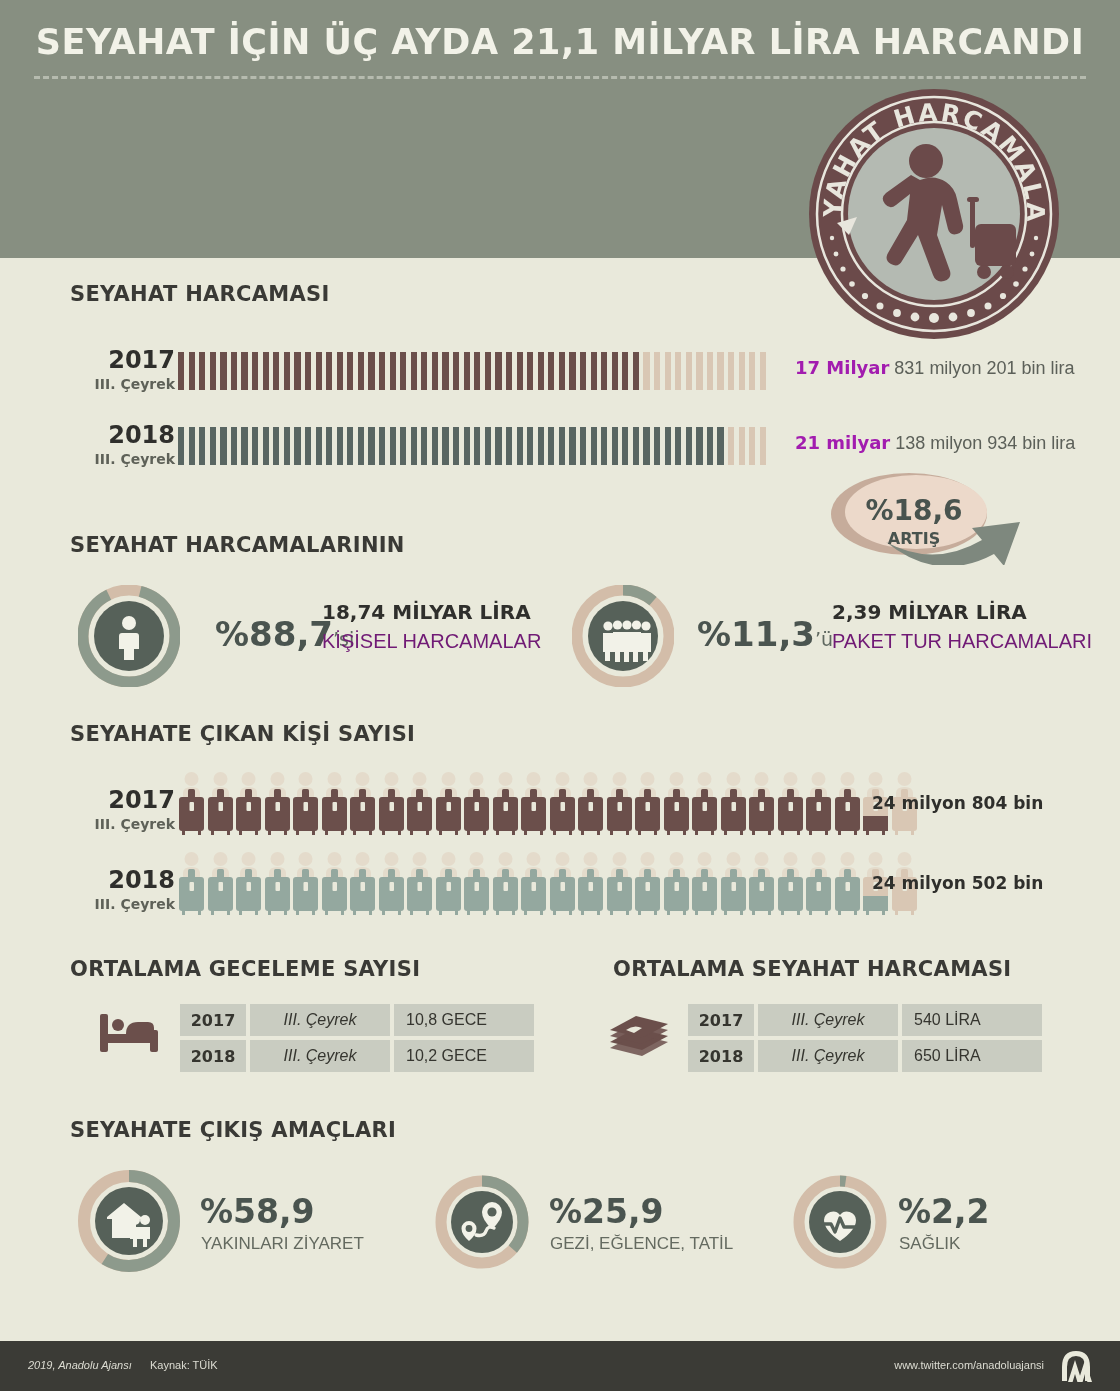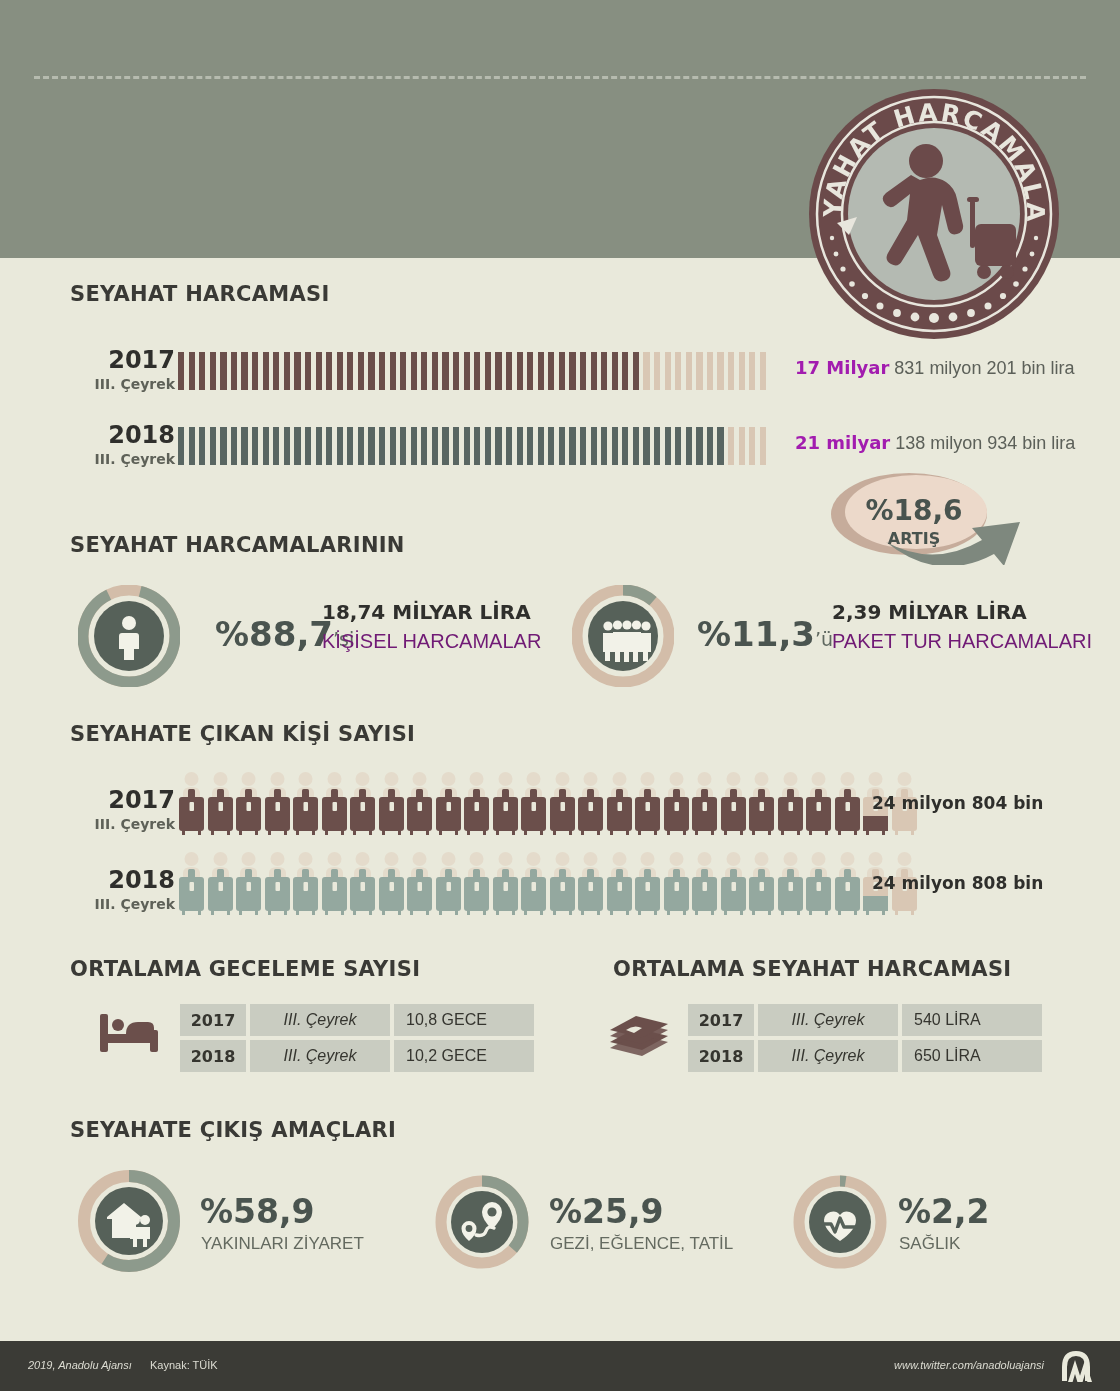--- a/index.html
+++ b/index.html
@@ -88,27 +88,28 @@
 
   
   .purpose { position: absolute; }
   .p-pct { position: absolute; font-size: 33px; font-weight: 700; color: #4a544f; font-family: "DejaVu Sans", sans-serif; white-space: nowrap; }
   .p-lbl { position: absolute; font-size: 17px; color: #646a60; font-family: "Liberation Sans", sans-serif; white-space: nowrap; }
 
   
   .footer { position: absolute; left: 0; top: 1341px; width: 1120px; height: 50px; background: #3b3b36; }
   .f-left { position: absolute; left: 28px; top: 18px; font-size: 11px; color: #dcdcd2; font-family: "Liberation Sans", sans-serif; font-style: italic; }
   .f-src  { position: absolute; left: 150px; top: 18px; font-size: 11px; color: #dcdcd2; font-family: "Liberation Sans", sans-serif; }
-  .f-right{ position: absolute; right: 76px; top: 18px; font-size: 11px; color: #dcdcd2; font-family: "Liberation Sans", sans-serif; font-style: italic; }
+  .f-right{ position: absolute; right: 76px; top: 18px; font-size: 11px; color: #dcdcd2; font-family: "Liberation Sans", sans-serif; }
   .f-logo { position: absolute; right: 22px; top: 8px; }
 </style>
 </head>
 <body>
 
 <div class="header">
+  <div class="header-title">SEYAHAT İÇİN ÜÇ AYDA 21,1 MİLYAR LİRA HARCANDI</div>
   <div class="header-rule"></div>
 </div>
 
 <div class="badge">
   <svg width="258" height="258" viewBox="0 0 258 258">
     <defs>
       <path id="badgeArc" d="M 36 129 A 93 93 0 0 1 222 129"></path>
     </defs>
     <circle cx="129" cy="129" r="125" fill="#6b4a4a"></circle>
     <circle cx="129" cy="129" r="117" fill="none" stroke="#e8e6dd" stroke-width="2.5"></circle>
@@ -1032,21 +1033,21 @@
       </g>
       <g>
         <rect x="10" y="18" width="7" height="9" rx="1.6" fill="#d9c7b4"></rect>
         <rect x="1" y="26" width="25" height="34" rx="3" fill="#d9c7b4"></rect>
         <rect x="11.5" y="31" width="4.5" height="9" rx="1" fill="#e9e9db"></rect>
         <rect x="4" y="60" width="3" height="4" fill="#d9c7b4"></rect>
         <rect x="20" y="60" width="3" height="4" fill="#d9c7b4"></rect>
       </g>
     </svg>
   </div>
-<div class="picto-value" style="left:872px; top:873px;">24 milyon 808 bin</div>
+<div class="picto-value" style="left:872px; top:873px;">24 milyon 502 bin</div>
 
 <div class="sec-title" style="left:70px; top:957px;">ORTALAMA GECELEME SAYISI</div>
 <div class="tblicon" style="left:98px; top:1008px;">
   <svg width="62" height="48" viewBox="0 0 62 48">
     <rect x="2" y="6" width="8" height="38" rx="2" fill="#6b4f4b"></rect>
     <rect x="2" y="26" width="58" height="9" rx="2" fill="#6b4f4b"></rect>
     <rect x="52" y="22" width="8" height="22" rx="2" fill="#6b4f4b"></rect>
     <circle cx="20" cy="17" r="6" fill="#6b4f4b"></circle>
     <path d="M 28 26 q 0 -12 12 -12 h 10 q 6 0 6 6 v 6 z" fill="#6b4f4b"></path>
   </svg>

